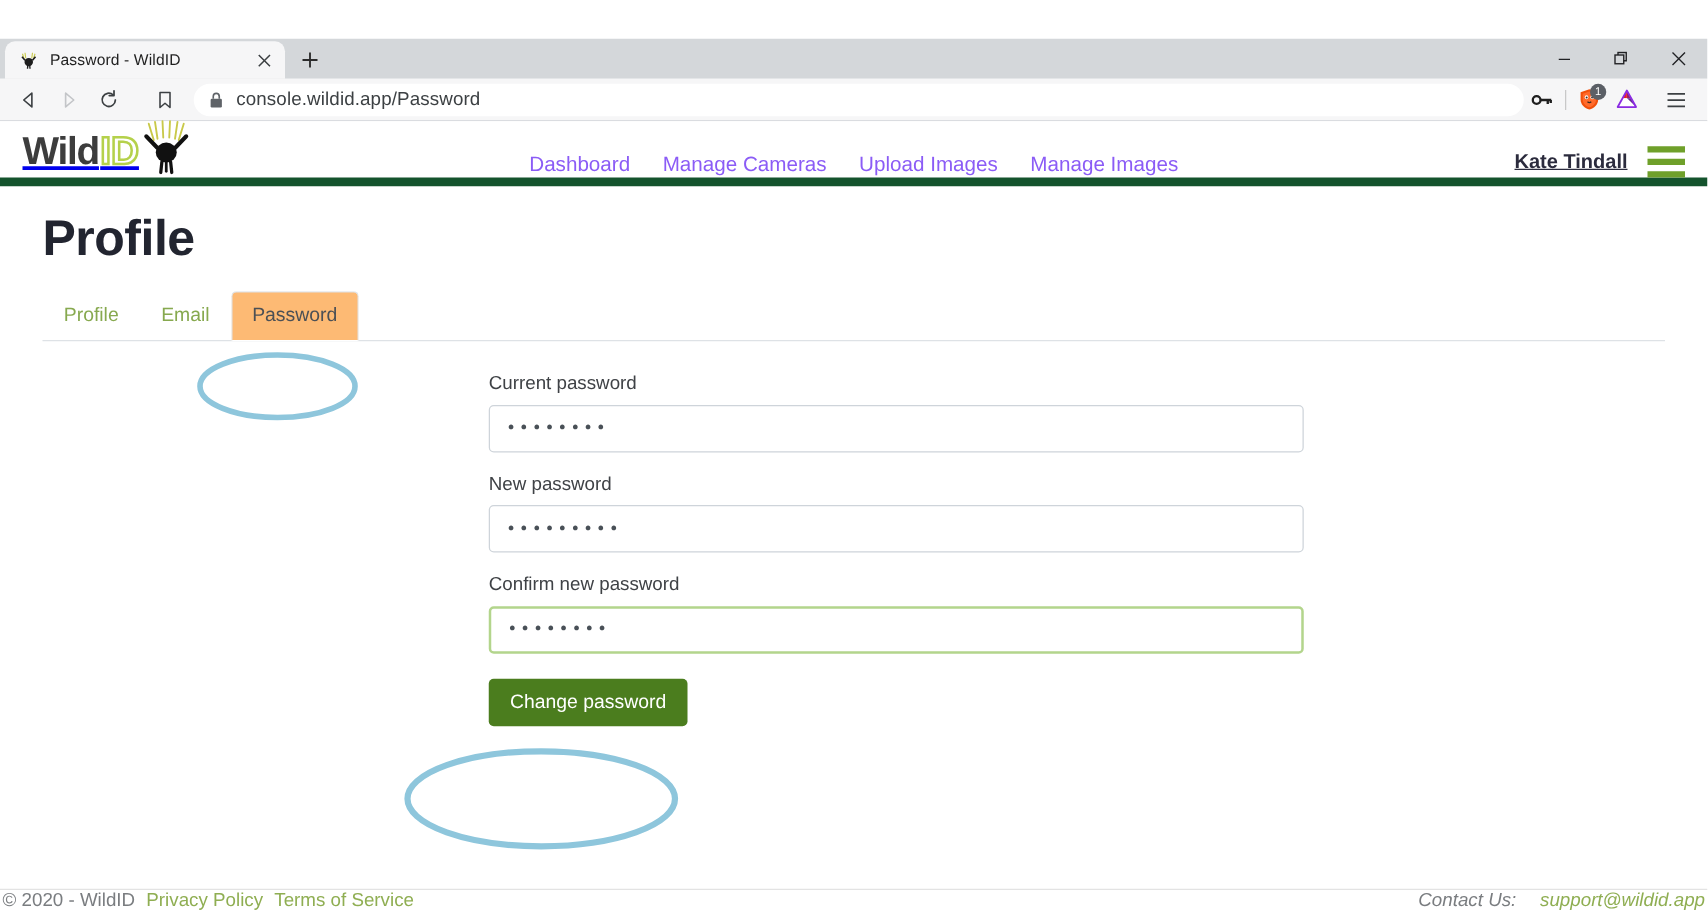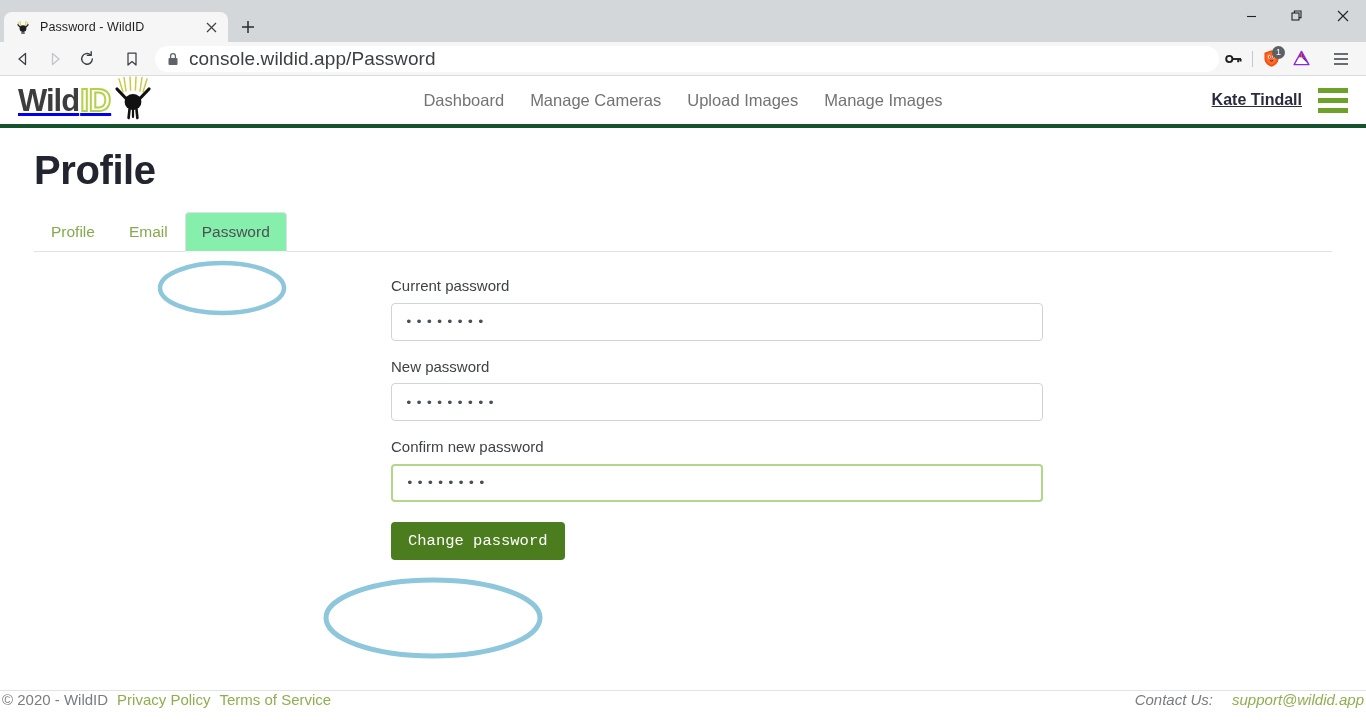--- a/index.html
+++ b/index.html
@@ -5,22 +5,22 @@
   * { box-sizing: border-box; margin: 0; padding: 0; }
   html, body {
     width: 1366px; height: 728px;
     font-family: "Liberation Sans", sans-serif;
     background: #ffffff;
     overflow: hidden;
   }
 
   
   .browser-titlebar {
-    height: 42px; background: #d4d7da;
-    display: flex; align-items: flex-end; position: relative;
+    height: 32px; background: #d4d7da;
+    display: flex; align-items: flex-end; position: relative; margin-top: 31px;
   }
   .tab-strip { display: flex; align-items: flex-end; height: 32px; padding-left: 4px; }
   .browser-tab {
     height: 30px; width: 224px; background: #f6f6f7;
     border-radius: 8px 8px 0 0;
     display: flex; align-items: center; gap: 9px;
     padding: 0 8px 0 11px;
   }
   .tab-favicon { width: 16px; height: 16px; flex: 0 0 16px; position: relative; }
   .tab-title {
@@ -59,21 +59,21 @@
   }
   .bookmark-btn {
     width: 30px; height: 30px; margin-left: 13px; margin-right: 4px;
     display: flex; align-items: center; justify-content: center;
   }
   .omnibox {
     flex: 1; height: 26px; background: #ffffff; border-radius: 13px;
     display: flex; align-items: center; padding: 0 12px; gap: 10px;
     margin-left: 4px; margin-right: 0;
   }
-  .omnibox-url { font-size: 19px; color: #3c4043; letter-spacing: .1px; }
+  .omnibox-url { font-size: 15px; color: #3c4043; letter-spacing: .1px; }
   .toolbar-right { display: flex; align-items: center; height: 26px; gap: 0; }
   .tb-icon {
     width: 30px; height: 26px;
     display: flex; align-items: center; justify-content: center;
     position: relative;
   }
   .tb-divider { width: 1px; height: 16px; background: #c8c8c8; margin: 0 3px; }
   .brave-badge {
     position: absolute; top: 0px; right: 1px;
     min-width: 13px; height: 13px; border-radius: 7px;
@@ -82,43 +82,43 @@
     padding: 0 3px; line-height: 1;
   }
   .menu-btn {
     width: 34px; height: 30px; margin-left: 8px;
     display: flex; align-items: center; justify-content: center;
   }
 
   
   .viewport { height: 662px; background: #fff; display: flex; flex-direction: column; position: relative; }
   .site-header {
-    height: 52px; border-bottom: 4px solid #14532d;
-    display: flex; align-items: center; padding: 0 18px; position: relative;
+    height: 52px; border-bottom: 7px solid #14532d;
+    display: flex; align-items: flex-end; padding: 0 18px; position: relative;
   }
   .brand { display: flex; align-items: center; height: 44px; }
   .brand-wild {
     font-size: 31px; font-weight: bold; color: #3d3d3d;
     letter-spacing: -1px; line-height: 1;
   }
   .brand-id {
     font-size: 31px; font-weight: bold; color: #ffffff;
     -webkit-text-stroke: 2px #b5d14b;
     letter-spacing: 0px; line-height: 1; margin-left: 1px;
   }
   .brand-animal { margin-left: 1px; }
 
   .site-nav {
     position: absolute; left: 0; right: 0;
     display: flex; justify-content: center; gap: 0;
     pointer-events: none;
   }
   .site-nav-inner { display: flex; gap: 0; pointer-events: auto; }
   .nav-link {
-    font-size: 16.5px; color: #737373; text-decoration: none;
+    font-size: 16.5px; color: #8b5cf6; text-decoration: none;
     padding: 0 13px; white-space: nowrap;
   }
   .header-right {
     margin-left: auto; display: flex; align-items: center; gap: 16px;
     position: relative; z-index: 2;
   }
   .user-name { font-size: 16px; font-weight: bold; color: #2b2b3d; white-space: nowrap; text-decoration: underline; }
   .hamburger { display: flex; flex-direction: column; gap: 5px; }
   .hamburger span { display: block; width: 30px; height: 5px; background: #6fa02a; }
 
@@ -132,21 +132,21 @@
     margin-top: 22px; display: flex; align-items: flex-end;
     border-bottom: 1px solid #dee2e6; height: 38px; position: relative;
   }
   .tab-item {
     font-size: 15.5px; color: #87a94f; text-decoration: none;
     padding: 8px 16px; line-height: 1.4;
     border: 1px solid transparent; border-radius: 4px 4px 0 0;
     margin-bottom: -1px;
   }
   .tab-item.active {
-    color: #4c5055; background: #86efac;
+    color: #4c5055; background: #fdba74;
     border-color: #dee2e6 #dee2e6 #ffffff;
   }
 
   .form-area { padding-top: 24px; }
   .form-col { width: 652px; margin-left: 357px; }
   .field-group { margin-bottom: 16px; }
   .field-label {
     display: block; font-size: 15px; color: #3f4246;
     margin-bottom: 7px; line-height: 1.3;
   }
@@ -157,21 +157,21 @@
     padding: 0 13px;
   }
   .pw-input.focused { border: 2px solid #b3d58c; }
   .pw-dots {
     font-size: 13px; color: #495057; letter-spacing: 2.6px;
     font-family: "DejaVu Sans", sans-serif; line-height: 1;
   }
   .btn-row { margin-top: 20px; }
   .btn-primary {
     background: #4b7d1e; color: #ffffff; border: none; border-radius: 4px;
-    font-size: 15.5px; font-family: Liberation Mono, monospace;
+    font-size: 15.5px; font-family: Liberation Sans, sans-serif;
     padding: 9px 17px; line-height: 1.3; cursor: pointer;
   }
 
   
   .annot { position: absolute; pointer-events: none; }
 
   
   .site-footer {
     height: 48px; border-top: 1px solid #e3e3e3;
     display: flex; padding: 0 2px;

